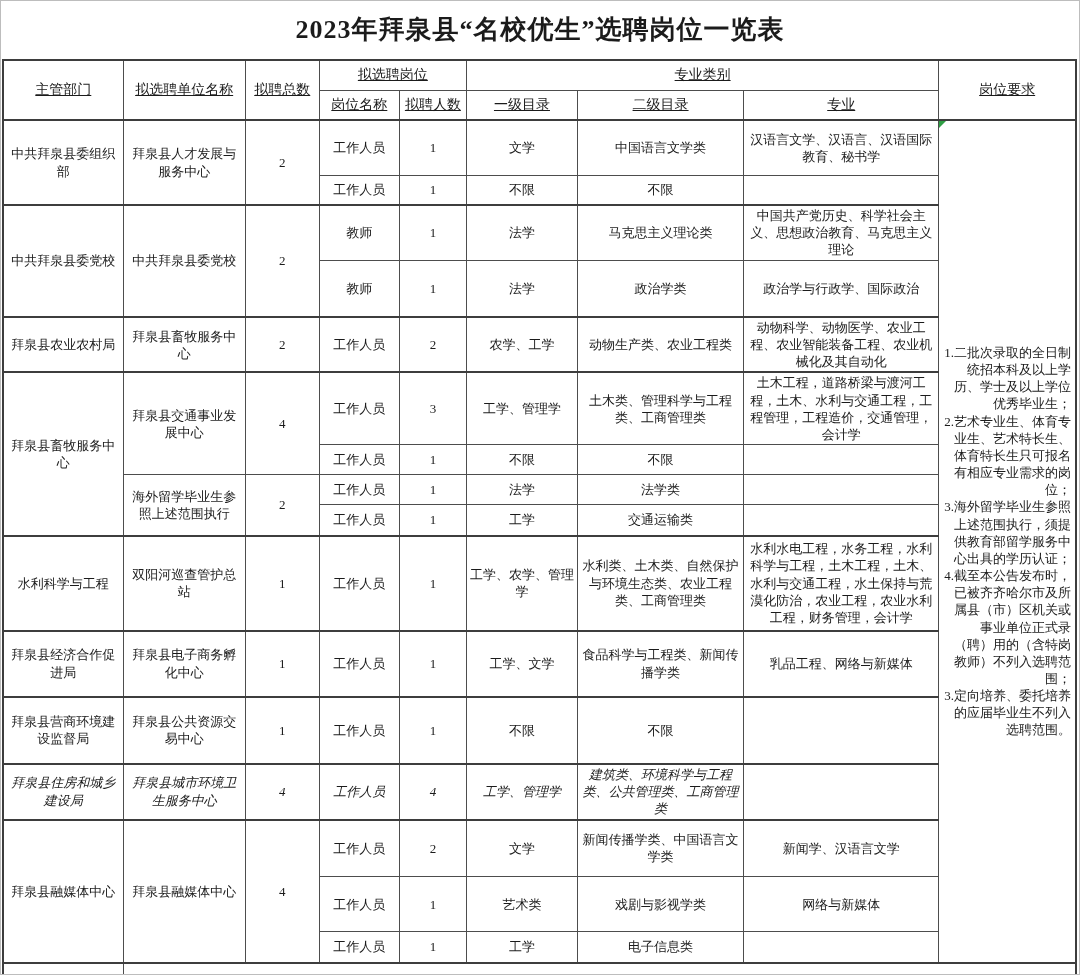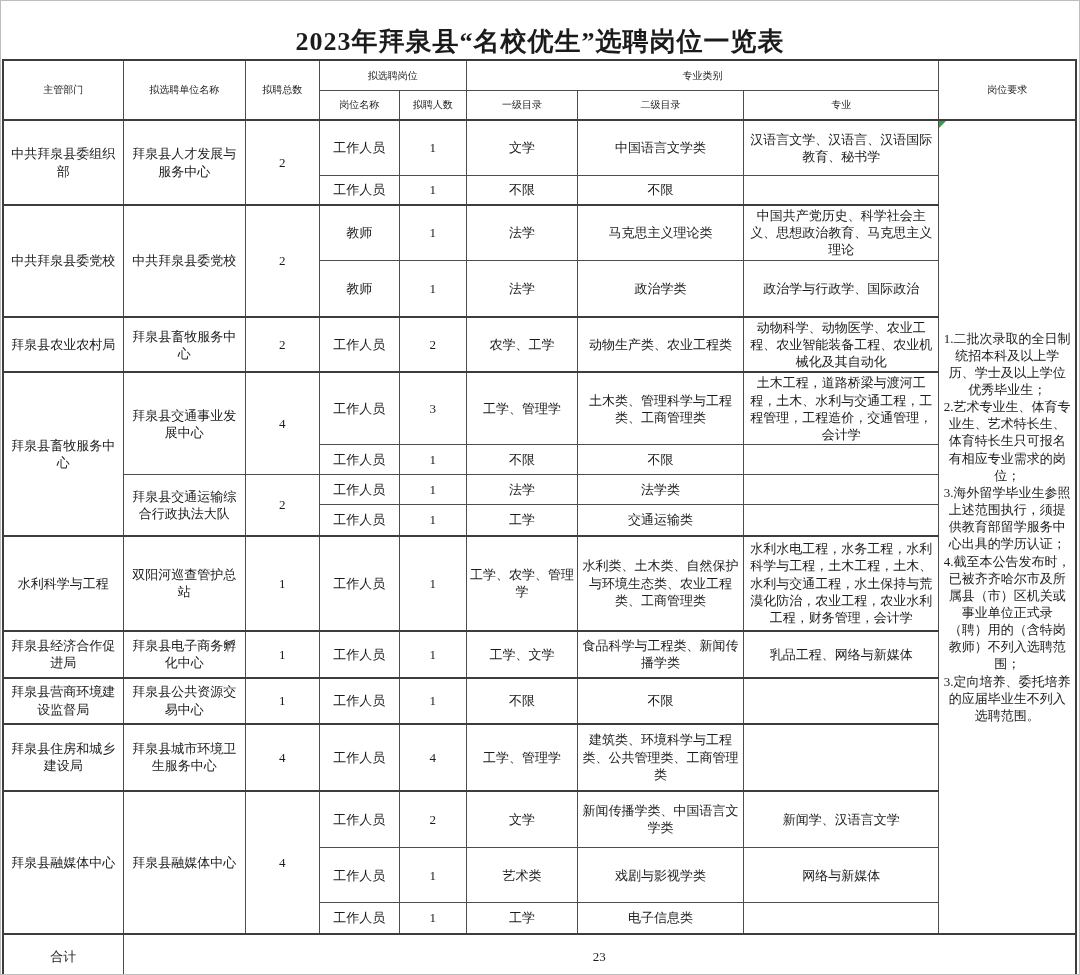--- a/index.html
+++ b/index.html
@@ -11,21 +11,21 @@
     position: relative;
     overflow: hidden;
   }
   .page-frame {
     position: absolute; inset: 0;
     border: 1px solid #bdbdbd;
     pointer-events: none;
   }
   .title-bar {
     height: 59px;
-    display: flex; align-items: flex-end; justify-content: center;
+    display: flex; align-items: center; justify-content: center;
   }
   .title-bar h1 {
     font-size: 26px; font-weight: bold; letter-spacing: 1px;
   }
   table {
     width: 1075px;
     margin: 0 2px;
     table-layout: fixed;
     border-collapse: collapse;
     border: 2px solid #3d3d3d;
@@ -34,43 +34,43 @@
     border: 1px solid #4d4d4d;
     text-align: center;
     vertical-align: middle;
     font-size: 13px;
     font-weight: normal;
     line-height: 1.32;
     padding: 1px 3px;
     word-break: break-all;
   }
   thead tr { height: 30px; }
-  thead th { font-size: 10px; }
+  thead th { font-size: 14px; text-decoration: underline; }
   thead { border-bottom: 2px solid #3d3d3d; }
   tbody tr:nth-child(1)  { height: 55px; }
   tbody tr:nth-child(2)  { height: 30px; }
   tbody tr:nth-child(3)  { height: 55px; }
   tbody tr:nth-child(4)  { height: 57px; }
   tbody tr:nth-child(5)  { height: 54px; }
   tbody tr:nth-child(6)  { height: 72px; }
   tbody tr:nth-child(7)  { height: 30px; }
   tbody tr:nth-child(8)  { height: 30px; }
   tbody tr:nth-child(9)  { height: 31px; }
   tbody tr:nth-child(10) { height: 95px; }
-  tbody tr:nth-child(11) { height: 47px; }
-  tbody tr:nth-child(12) { height: 46px; }
-  tbody tr:nth-child(13) { height: 67px; }
+  tbody tr:nth-child(11) { height: 66px; }
+  tbody tr:nth-child(12) { height: 67px; }
+  tbody tr:nth-child(13) { height: 56px; font-style: italic; }
   tbody tr:nth-child(14) { height: 57px; }
   tbody tr:nth-child(15) { height: 55px; }
   tbody tr:nth-child(16) { height: 31px; }
   tr.group-start td { border-top: 2px solid #3d3d3d; }
   tfoot tr { height: 45px; }
   tfoot td { border-top: 2px solid #3d3d3d; }
   .req-cell {
-    text-align: center;
+    text-align: right;
     vertical-align: middle;
     position: relative;
     padding: 0 4px;
   }
   .req-line { margin: 0; }
   .corner-marker {
     position: absolute; top: 0; left: 0;
     width: 0; height: 0;
     border-top: 7px solid #2f9e44;
     border-right: 7px solid transparent;
@@ -178,21 +178,21 @@
         <td>土木工程，道路桥梁与渡河工程，土木、水利与交通工程，工程管理，工程造价，交通管理，会计学</td>
       </tr>
       <tr>
         <td>工作人员</td>
         <td>1</td>
         <td>不限</td>
         <td>不限</td>
         <td></td>
       </tr>
       <tr>
-        <td rowspan="2">拜泉县交通运输综合行政执法大队</td>
+        <td rowspan="2">海外留学毕业生参照上述范围执行</td>
         <td rowspan="2">2</td>
         <td>工作人员</td>
         <td>1</td>
         <td>法学</td>
         <td>法学类</td>
         <td></td>
       </tr>
       <tr>
         <td>工作人员</td>
         <td>1</td>

